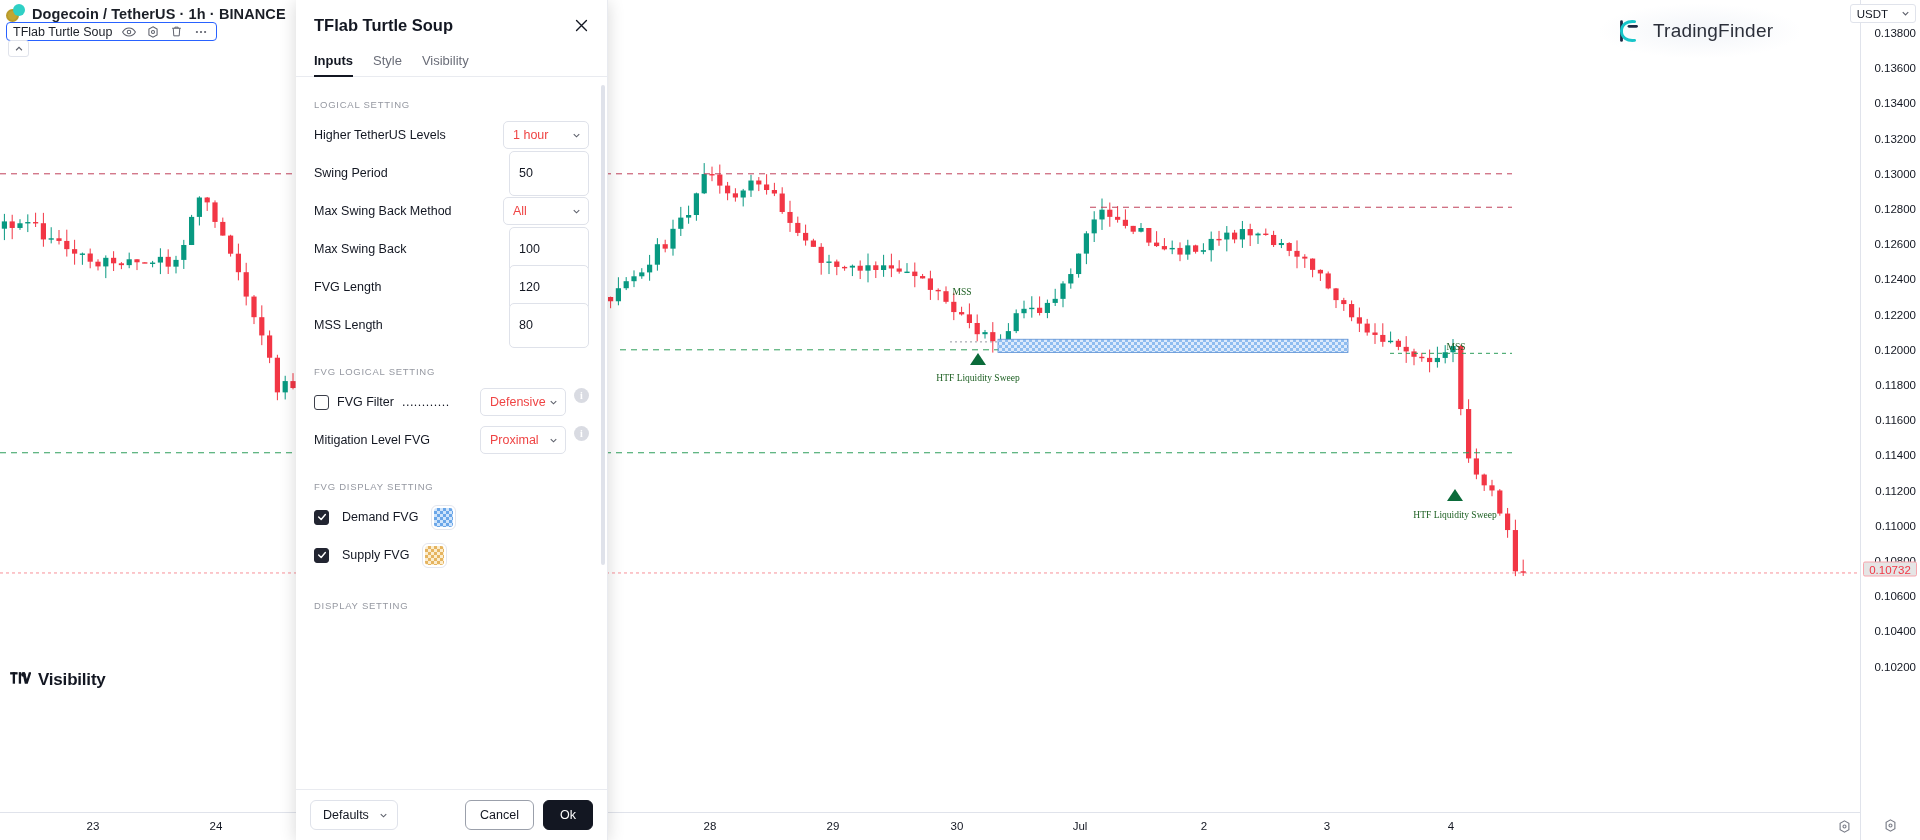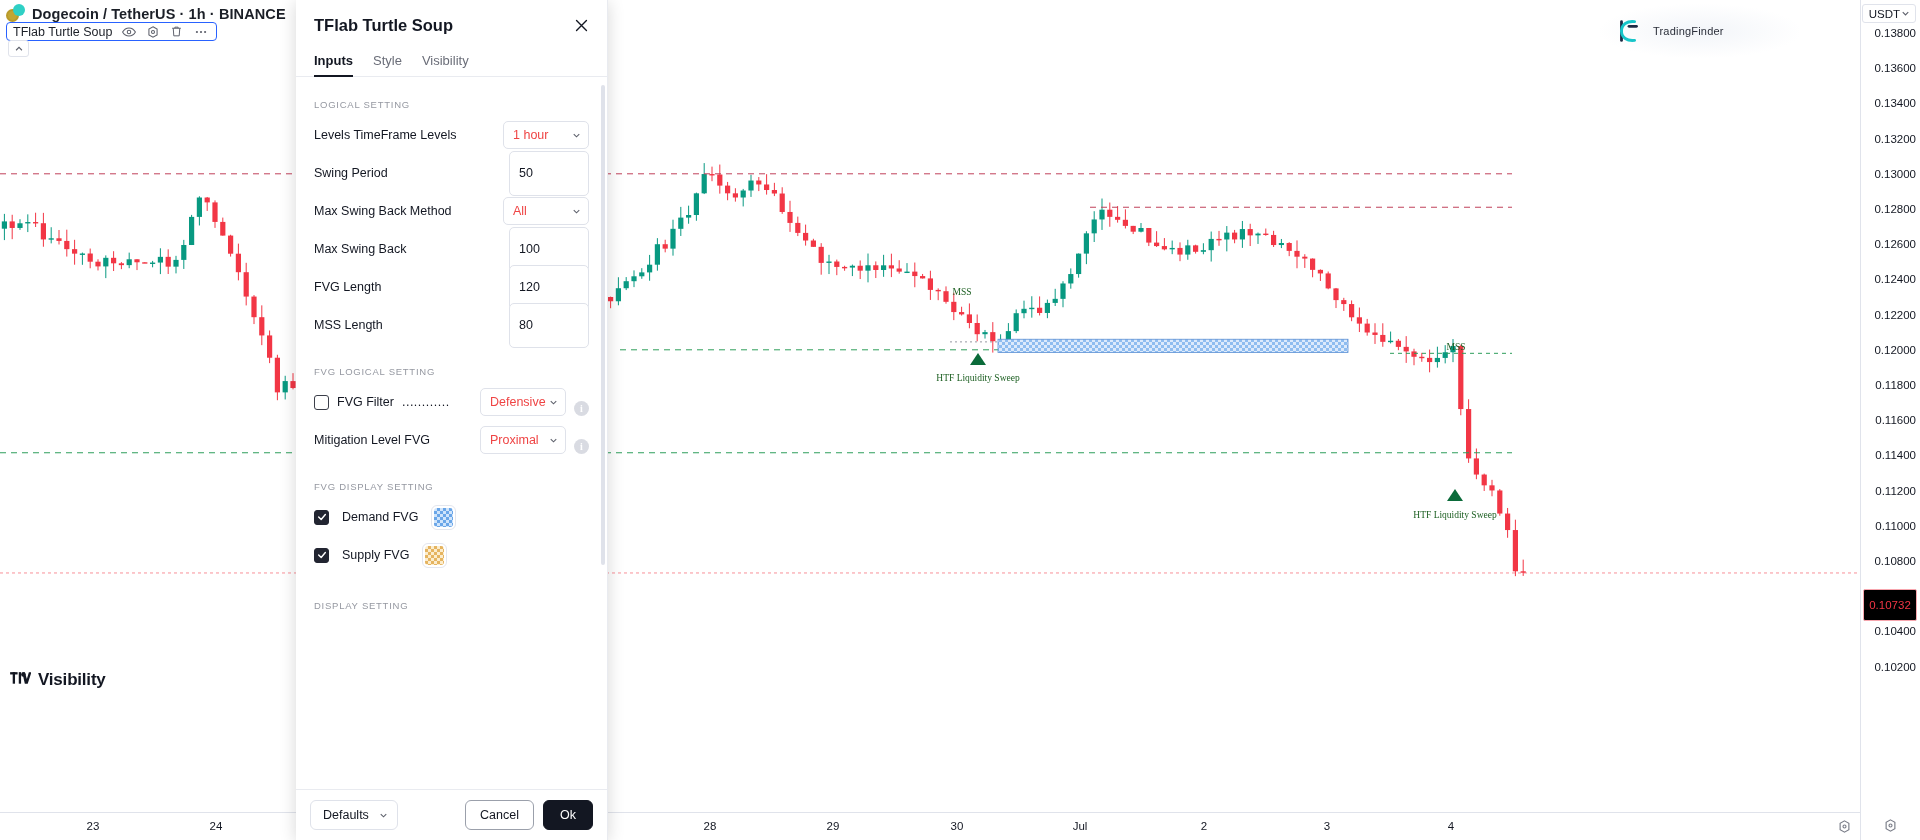--- a/index.html
+++ b/index.html
@@ -47,46 +47,46 @@
   }
 
   
   #tf-watermark {
     position:absolute; right:120px; top:4px; width:200px; height:54px;
     display:flex; align-items:center; gap:9px; z-index:15;
     background: radial-gradient(ellipse at center, rgba(240,243,248,.85) 0%, rgba(255,255,255,0) 72%);
     padding-left:14px;
   }
   #tf-watermark .tf-mark { width:30px;height:30px; position:relative; }
-  #tf-watermark .tf-text { font-size:11px; color:#2b2f3a; font-weight:500; letter-spacing:.2px; }
+  #tf-watermark .tf-text { font-size:19px; color:#2b2f3a; font-weight:500; letter-spacing:.2px; }
 
   
   #tv-logo {
     position:absolute; left:10px; bottom:150px; display:flex; align-items:center; gap:7px; z-index:14;
   }
   #tv-logo .tv-text { font-size:17px; font-weight:700; color:#131722; letter-spacing:-.2px; }
 
   
   #price-axis {
     position:absolute; right:0; top:0; width:60px; height:840px;
     background:#fff; border-left:1px solid #e0e3eb; z-index:12;
   }
   #currency-pill {
     position:absolute; right:4px; top:4px; height:19px; padding:0 4px 0 6px;
     border:1px solid #e0e3eb; border-radius:3px; background:#fff;
-    display:flex; align-items:center; gap:0; font-size:11.5px; color:#131722;
+    display:flex; align-items:center; gap:12px; font-size:11.5px; color:#131722;
   }
   .price-tick {
     position:absolute; right:4px; font-size:11.5px; color:#131722;
     transform:translateY(-50%); white-space:nowrap;
   }
   #last-price-badge {
-    position:absolute; right:3px; width:54px; height:32px; border:1px solid #f7a6ae;
-    background:#000000; color:#f23645; font-size:11.5px; border-radius:2px;
-    display:flex; align-items:center; justify-content:center; transform:translateY(-50%);margin-top:36px;
+    position:absolute; right:3px; width:54px; height:15px; border:1px solid #f7a6ae;
+    background:#e5e5e5; color:#f23645; font-size:11.5px; border-radius:2px;
+    display:flex; align-items:center; justify-content:center; transform:translateY(-50%);
   }
   #axis-settings-ic {
     position:absolute; right:21px; bottom:6px; width:16px;height:16px; color:#787b86;
   }
 
   
   #time-axis {
     position:absolute; left:0; bottom:0; width:1860px; height:28px;
     background:#fff; border-top:1px solid #e0e3eb; z-index:11;
   }
@@ -134,21 +134,21 @@
 
   .section-head {
     font-size:9.5px; letter-spacing:.75px; color:#9598a1; text-transform:uppercase;
     margin:22px 0 6px 0;
   }
   .frow {
     display:flex; align-items:center; justify-content:space-between; height:38px;
   }
   .flabel { font-size:12.5px; color:#131722; }
   .flabel-wrap { display:flex; align-items:center; gap:8px; }
-  .fctl { display:flex; align-items:flex-end; gap:8px; }
+  .fctl { display:flex; align-items:flex-start; gap:8px; }
 
   .select-box {
     width:80px; height:28px; border:1px solid #dfe2ea; border-radius:5px;
     background:#fff; display:flex; align-items:center; justify-content:space-between;
     padding:0 6px 0 9px; font-size:12.5px; color:#ef4444;
   }
   .select-box.wide { width:86px; }
   .input-box {
     width:80px; height:45px; border:1px solid #dfe2ea; border-radius:5px;
     background:#fff; display:flex; align-items:center; padding:0 9px;
@@ -701,21 +701,21 @@
       <div class="dlg-tab">Style</div>
       <div class="dlg-tab">Visibility</div>
     </div>
 
     <div id="dlg-body">
       <div id="dlg-scroll">
 
         <div class="section-head">LOGICAL SETTING</div>
 
         <div class="frow">
-          <span class="flabel">Levels TimeFrame Levels</span>
+          <span class="flabel">Higher TetherUS Levels</span>
           <div class="select-box wide">
             <span>1 hour</span>
             <svg class="chev" viewBox="0 0 24 24" fill="none" stroke="currentColor" stroke-width="2.3">
                 <path d="M6 9l6 6 6-6"></path>
               </svg>
           </div>
         </div>
 
         <div class="frow">
           <span class="flabel">Swing Period</span>

